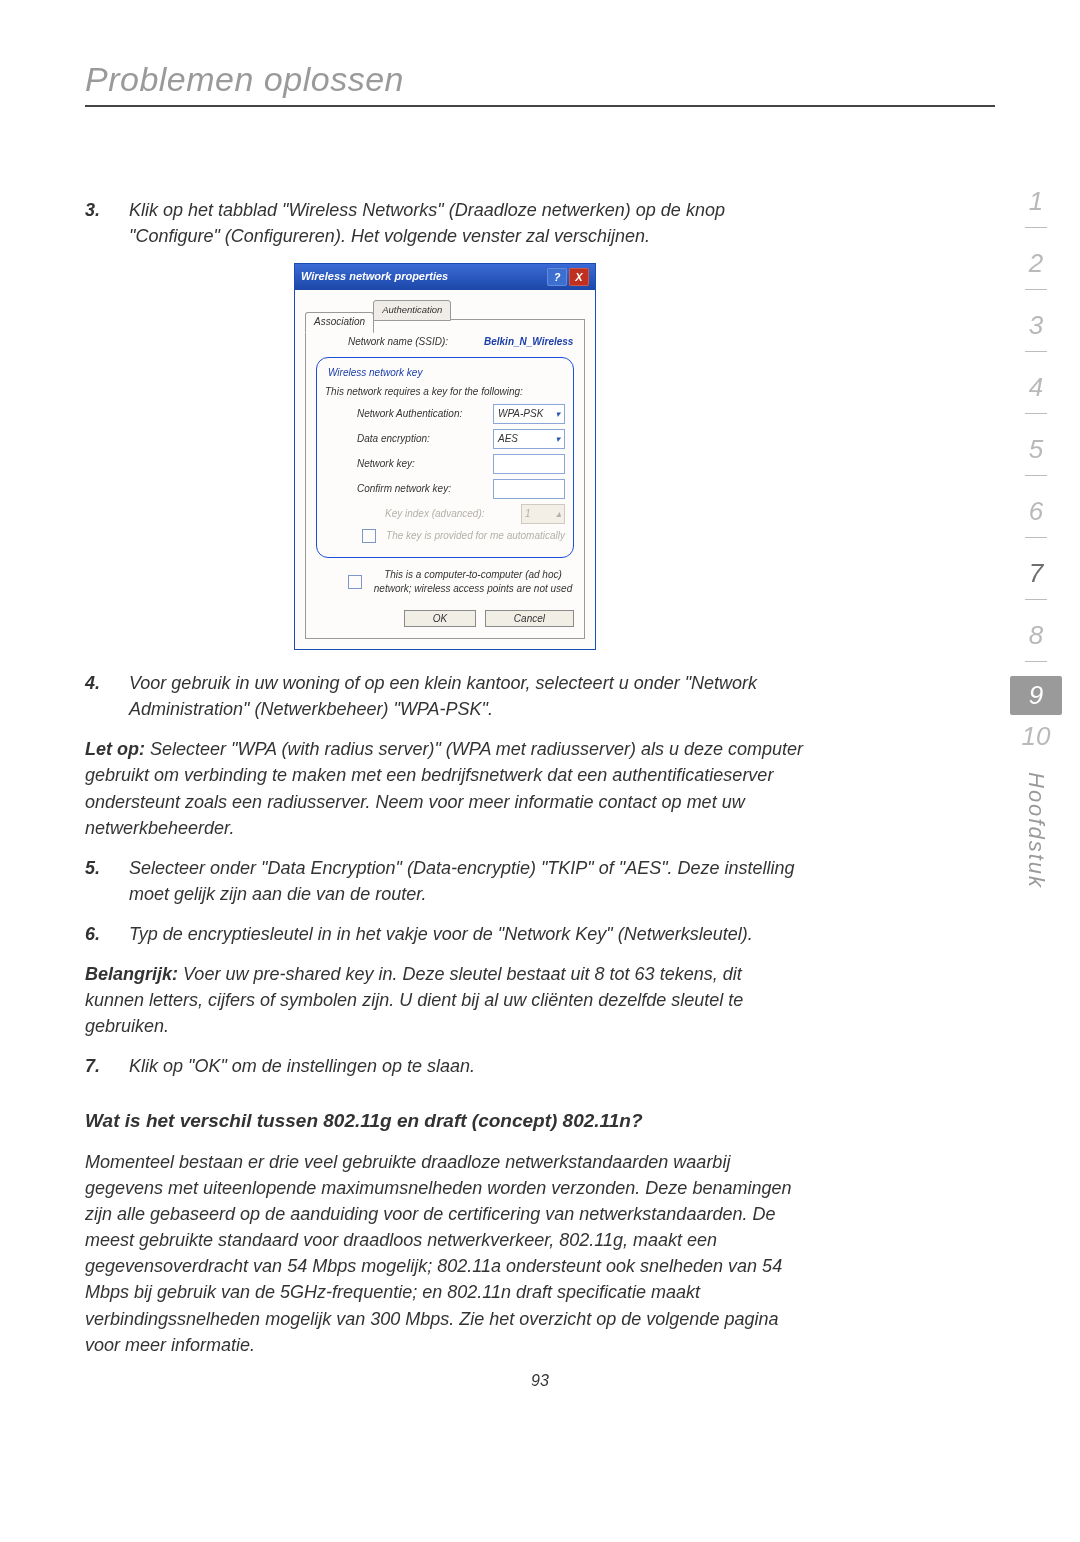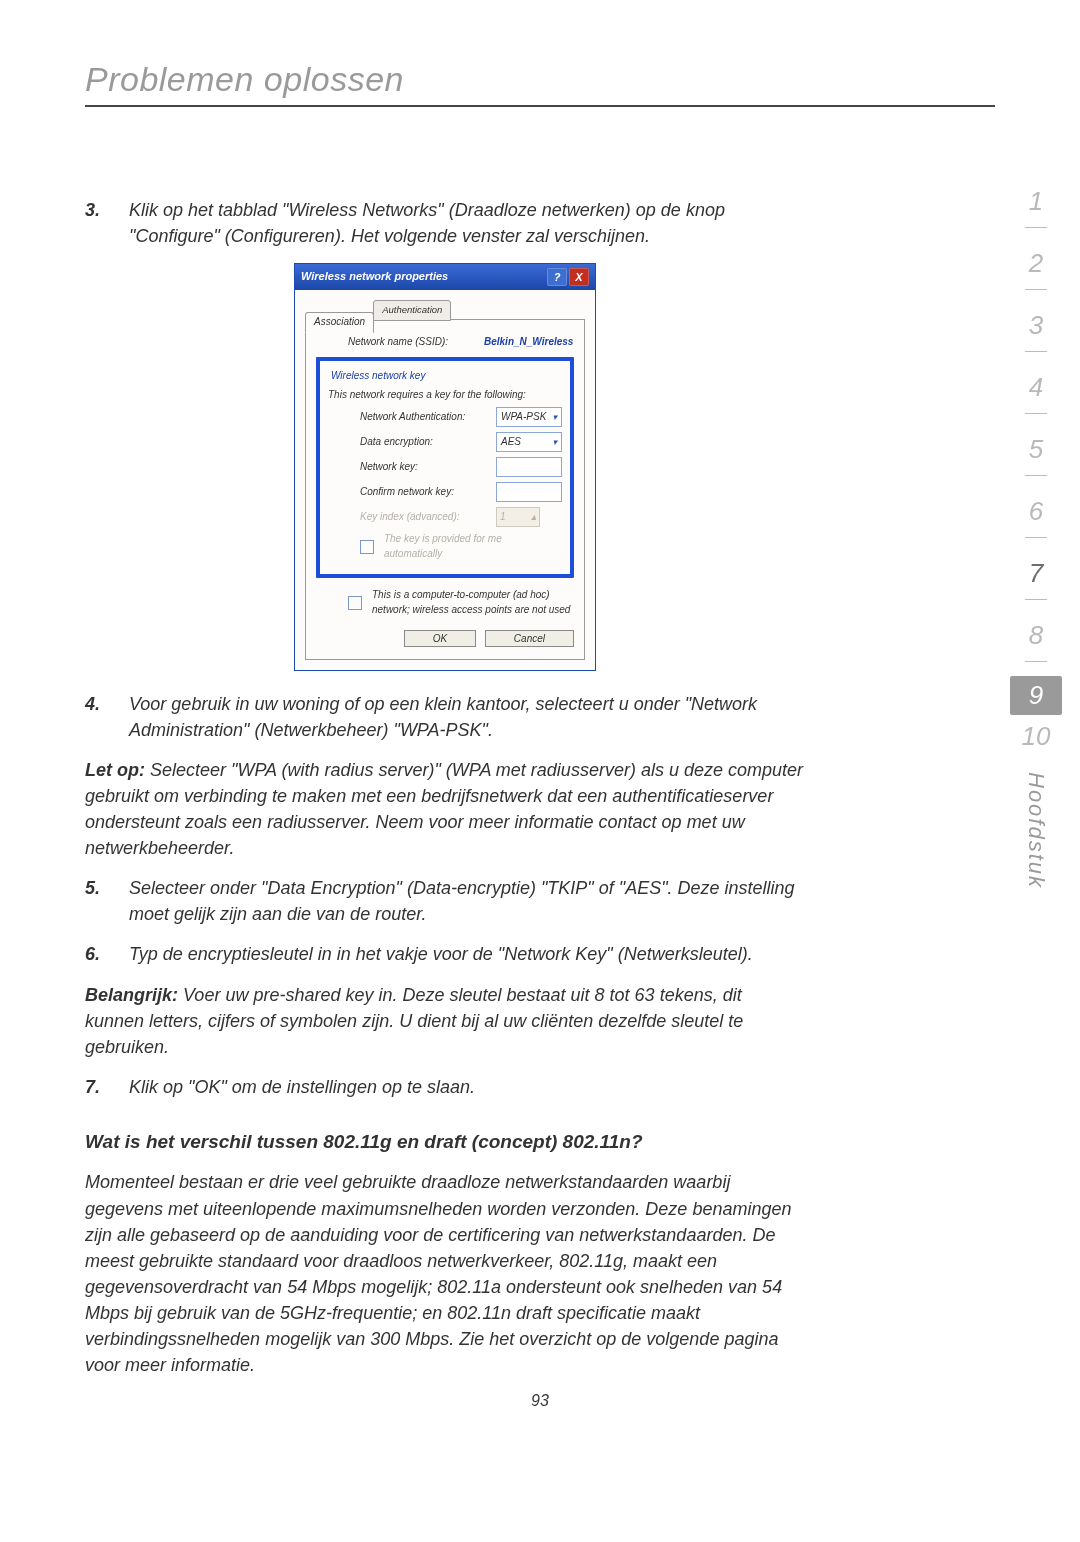--- a/index.html
+++ b/index.html
@@ -88,37 +88,37 @@
   .tab.inactive { background: #f0ede8; border-bottom: 1px solid #999; top: 2px; font-size: 9.5px;}
   .tab-panel {
     border: 1px solid #999;
     padding: 10px;
     background: #fdfcfb;
   }
   .row { display: flex; align-items: center; margin: 5px 0; gap: 6px; padding-left: 32px; }
   .lbl { width: 130px; }
   .ssid { color: #1a3ea8; font-weight: bold; }
   .fieldset {
-    border: 4px solid #1d4ed8;
+    border: 1px solid #1d4ed8;
     padding: 8px;
-    border-radius: 1px;
+    border-radius: 12px;
     margin-top: 8px;
   }
   .fieldset-legend { color: #1a3ea8; font-size: 10px; margin: -14px 0 4px 0; background: #fdfcfb; display: inline-block; padding: 0 3px;}
   .sel, .inp {
     border: 1px solid #8aa7d7;
     height: 18px;
     flex: 1;
     background: #fff;
     display: flex; align-items: center; justify-content: space-between;
     padding: 0 4px;
     font-size: 10px;
   }
   .sel .chev { color: #2a56b0; font-size: 9px; }
-  .disabled { color: #b5b1a8; }
+  .disabled { color: #b5b1a8; justify-content: flex-end; }
   .spin {
     border: 1px solid #cfcabf; width: 36px; height: 18px;
     display: inline-flex; align-items: center; justify-content: space-between;
     padding: 0 3px; color: #b5b1a8; background: #f3efe7;
   }
   .cb { width: 12px; height: 12px; border: 1px solid #7a98c9; display: inline-block; vertical-align: middle; margin-right: 4px;}
   .dlg-buttons { text-align: right; padding: 10px 0 2px 0; }
   .btn {
     border: 1px solid #8a8a8a;
     background: #f1eee6;
@@ -250,21 +250,21 @@
                 <span class="spin">
                   <span>1</span>
                     <span>▴</span>
                 </span>
               </div>
               <div class="row disabled">
                 <span class="cb"></span>
                 <span>The key is provided for me automatically</span>
               </div>
             </div>
-            <div class="row" style="margin-top:10px;">
+            <div class="row" style="margin-top:10px;text-align:center;">
               <span class="cb"></span>
               <span style="flex:1">This is a computer-to-computer (ad hoc) network; wireless access points are not used</span>
             </div>
             <div class="dlg-buttons">
               <span class="btn">OK</span>
               <span class="btn">Cancel</span>
             </div>
           </div>
         </div>
       </div>

